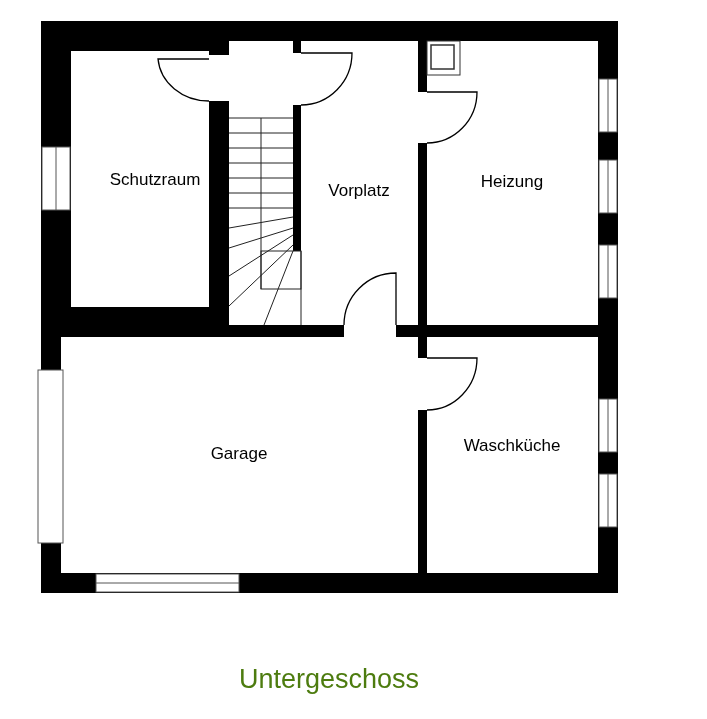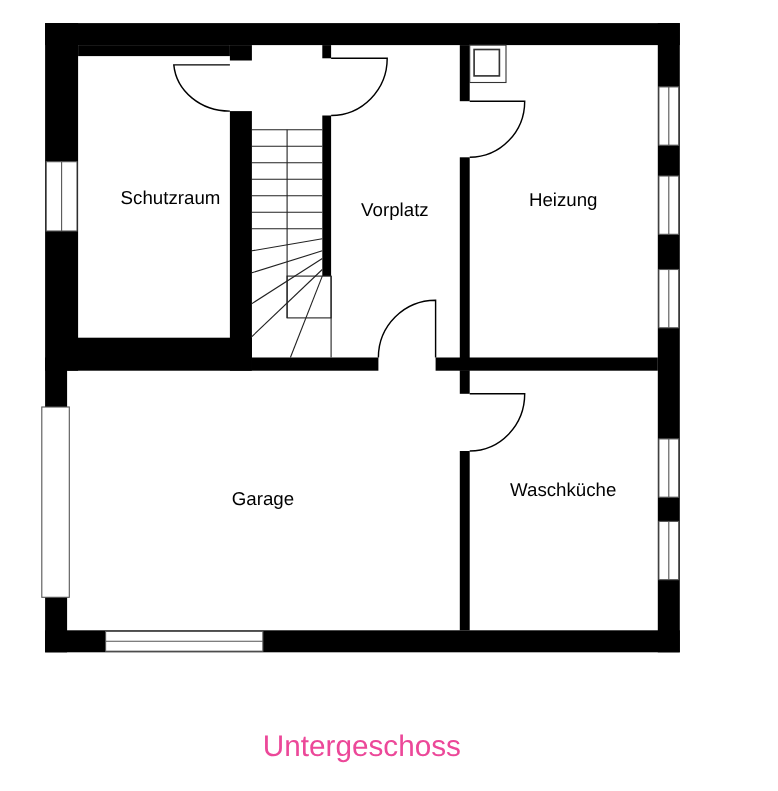--- a/index.html
+++ b/index.html
@@ -1,19 +1,19 @@
 <!DOCTYPE html>
 <html><head>
 <meta charset="utf-8">
 <style>
   html, body { margin: 0; padding: 0; background: #ffffff; }
   body { width: 707px; height: 719px; position: relative; overflow: hidden; font-family: "Liberation Sans", sans-serif; }
   #plan { position: absolute; left: 0; top: 0; }
   .room-label { position: absolute; font-size: 17px; color: #000; white-space: nowrap; transform: translate(-50%, -50%); }
-  .title { position: absolute; left: 329px; top: 679px; transform: translate(-50%, -50%); font-size: 27px; color: #ec4899; white-space: nowrap; }
+  .title { position: absolute; left: 329px; top: 679px; transform: translate(-50%, -50%); font-size: 27px; color: #4d7c0f; white-space: nowrap; }
 </style>
 </head>
 <body>
 
 <svg id="plan" width="707" height="719" viewBox="0 0 707 719" xmlns="http://www.w3.org/2000/svg">
 
   <g fill="#000">
 
     <rect x="41" y="21" width="577" height="20"></rect>
 

